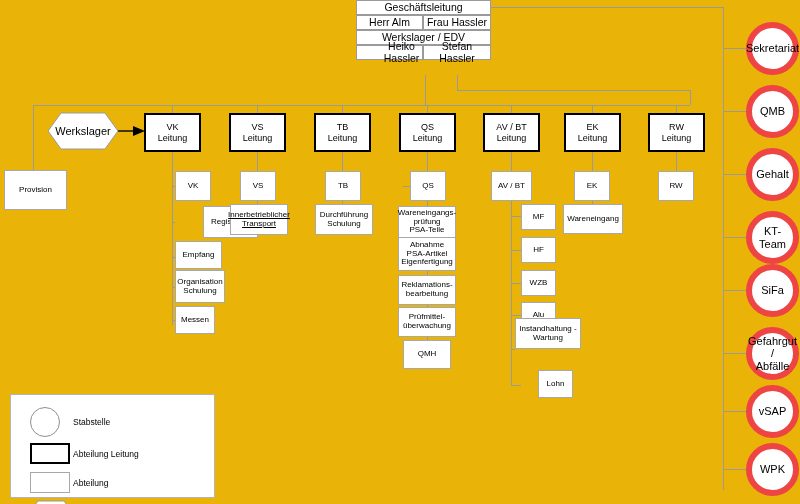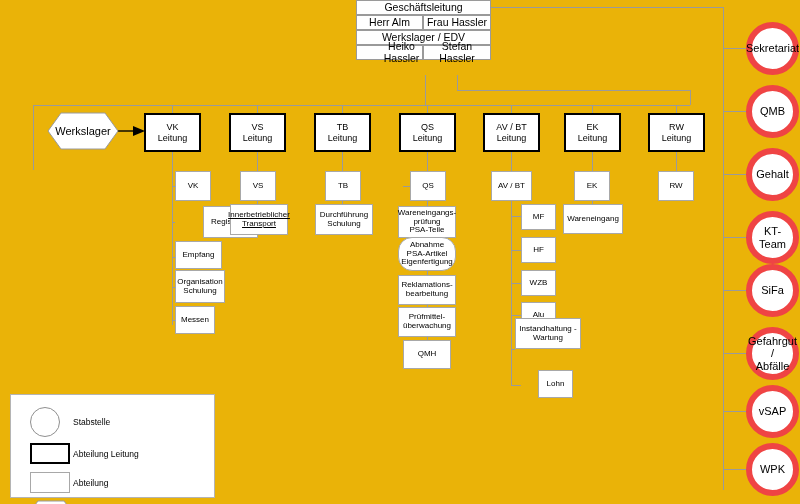--- a/index.html
+++ b/index.html
@@ -193,20 +193,21 @@
   <div class="node mgmt" style="left:356px; top:45px; width:67px; height:15px;padding-left:24px;">Heiko Hassler</div>
   <div class="node mgmt" style="left:423px; top:45px; width:68px; height:15px;">Stefan Hassler</div>
 
   <div class="node hex" style="left:47px; top:112px; width:72px; height:38px;">
     <svg class="hexshape" viewBox="0 0 72 38" preserveAspectRatio="none">
       <polygon points="14,1 58,1 71,19 58,37 14,37 1,19" fill="#ffffff" stroke="#9a9a9a" stroke-width="1"></polygon>
     </svg>
     <span class="hexlabel">Werkslager</span>
   </div>
 
+  <div class="node dept" style="left:4px; top:170px; width:63px; height:40px;">Provision</div>
 
   <div id="divisions-layer">
       <div class="node lead" style="left: 144px; top: 113px; width: 57px; height: 39px;">VK
 Leitung</div>
       <div class="node dept" style="left: 175px; top: 171px; width: 36px; height: 30px;">VK</div>
       <div class="node dept" style="left: 175px; top: 206px; width: 55px; height: 32px; margin-left: 28px;">Registratur</div>
       <div class="node dept" style="left: 175px; top: 241px; width: 47px; height: 28px;">Empfang</div>
       <div class="node dept" style="left: 175px; top: 270px; width: 50px; height: 33px;">Organisation
 Schulung</div>
       <div class="node dept" style="left: 175px; top: 306px; width: 40px; height: 28px;">Messen</div>
@@ -219,21 +220,21 @@
 Leitung</div>
       <div class="node dept" style="left: 325px; top: 171px; width: 36px; height: 30px;">TB</div>
       <div class="node dept" style="left: 315px; top: 204px; width: 58px; height: 31px;">Durchführung
 Schulung</div>
       <div class="node lead" style="left: 399px; top: 113px; width: 57px; height: 39px;">QS
 Leitung</div>
       <div class="node dept" style="left: 410px; top: 171px; width: 36px; height: 30px;">QS</div>
       <div class="node dept" style="left: 398px; top: 206px; width: 58px; height: 32px;">Wareneingangs-
 prüfung
 PSA-Teile</div>
-      <div class="node dept" style="left: 398px; top: 237px; width: 58px; height: 34px; border-radius: 14px;">Abnahme
+      <div class="node dept" style="left: 398px; top: 237px; width: 58px; height: 34px;">Abnahme
 PSA-Artikel
 Eigenfertigung</div>
       <div class="node dept" style="left: 398px; top: 275px; width: 58px; height: 30px;">Reklamations-
 bearbeitung</div>
       <div class="node dept" style="left: 398px; top: 307px; width: 58px; height: 30px;">Prüfmittel-
 überwachung</div>
       <div class="node dept" style="left: 403px; top: 340px; width: 48px; height: 29px;">QMH</div>
       <div class="node lead" style="left: 483px; top: 113px; width: 57px; height: 39px;">AV / BT
 Leitung</div>
       <div class="node dept" style="left: 491px; top: 171px; width: 41px; height: 30px;">AV / BT</div>

